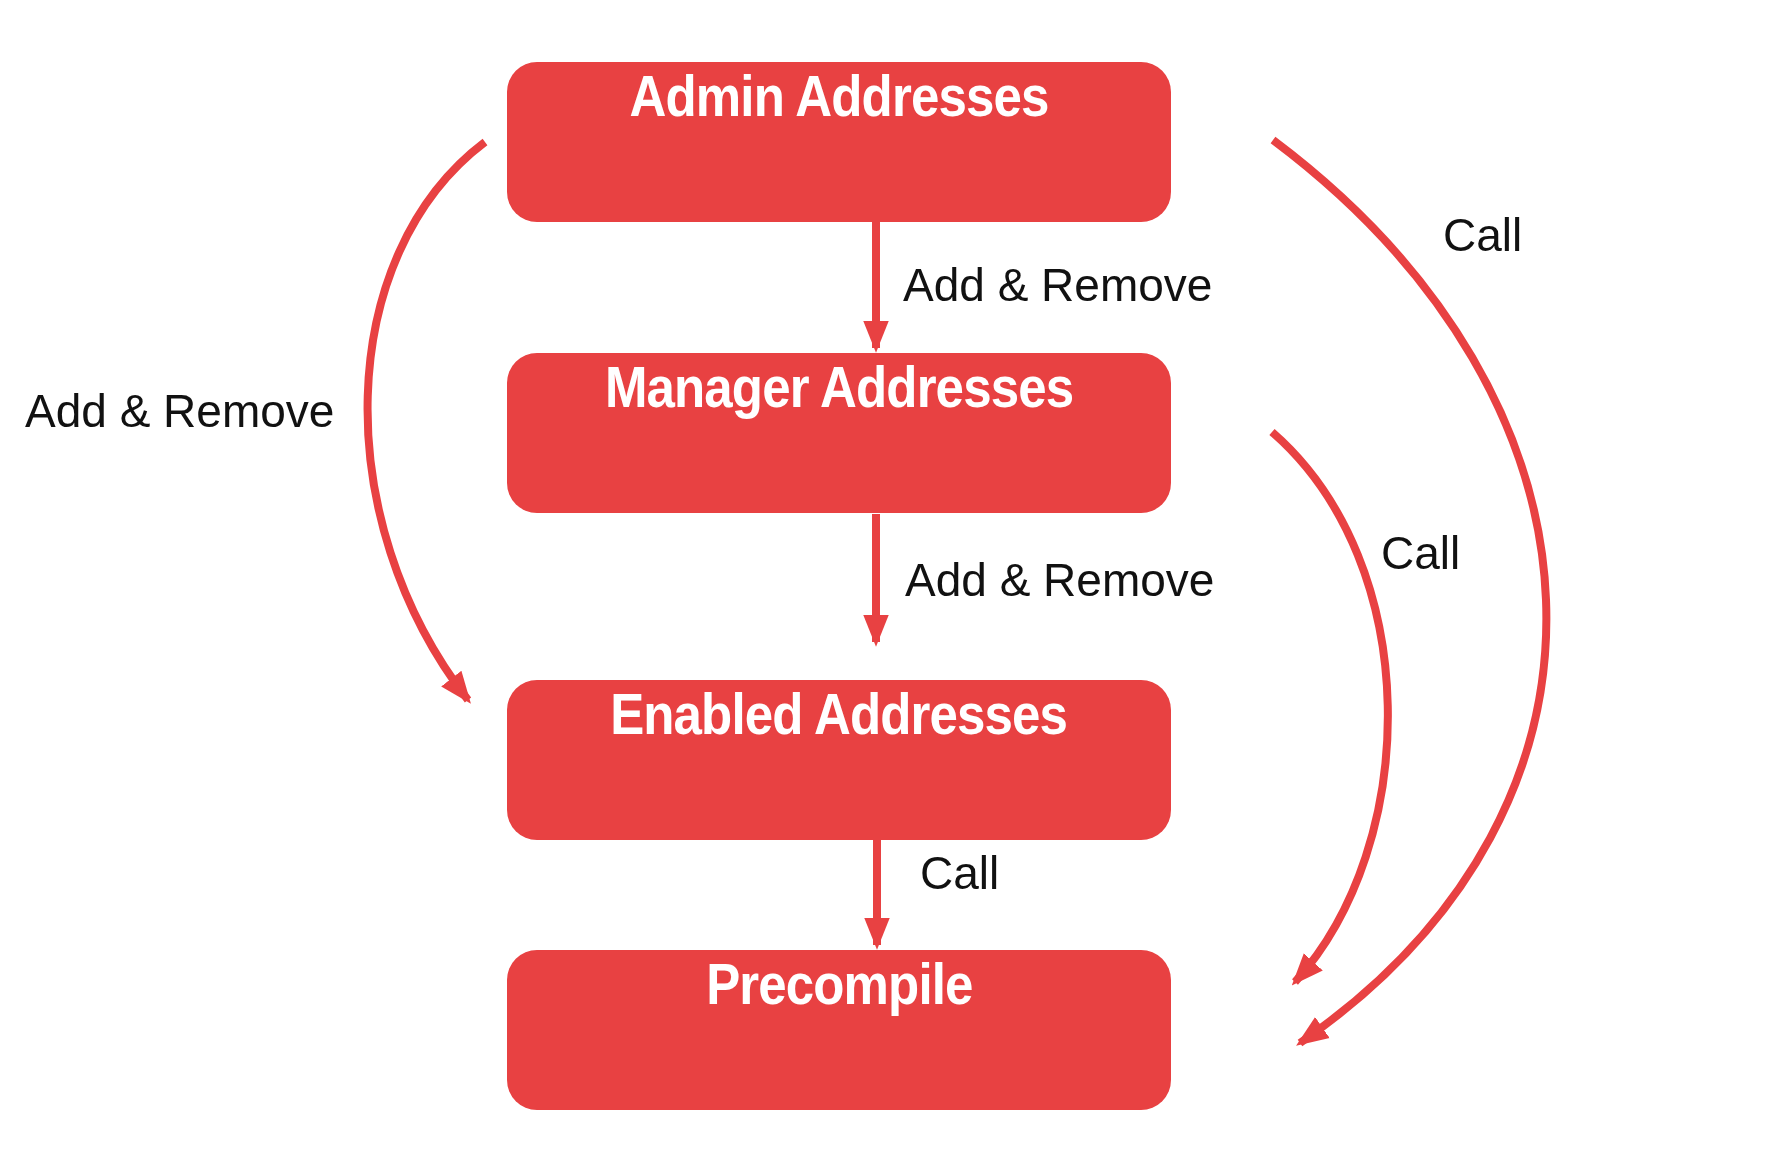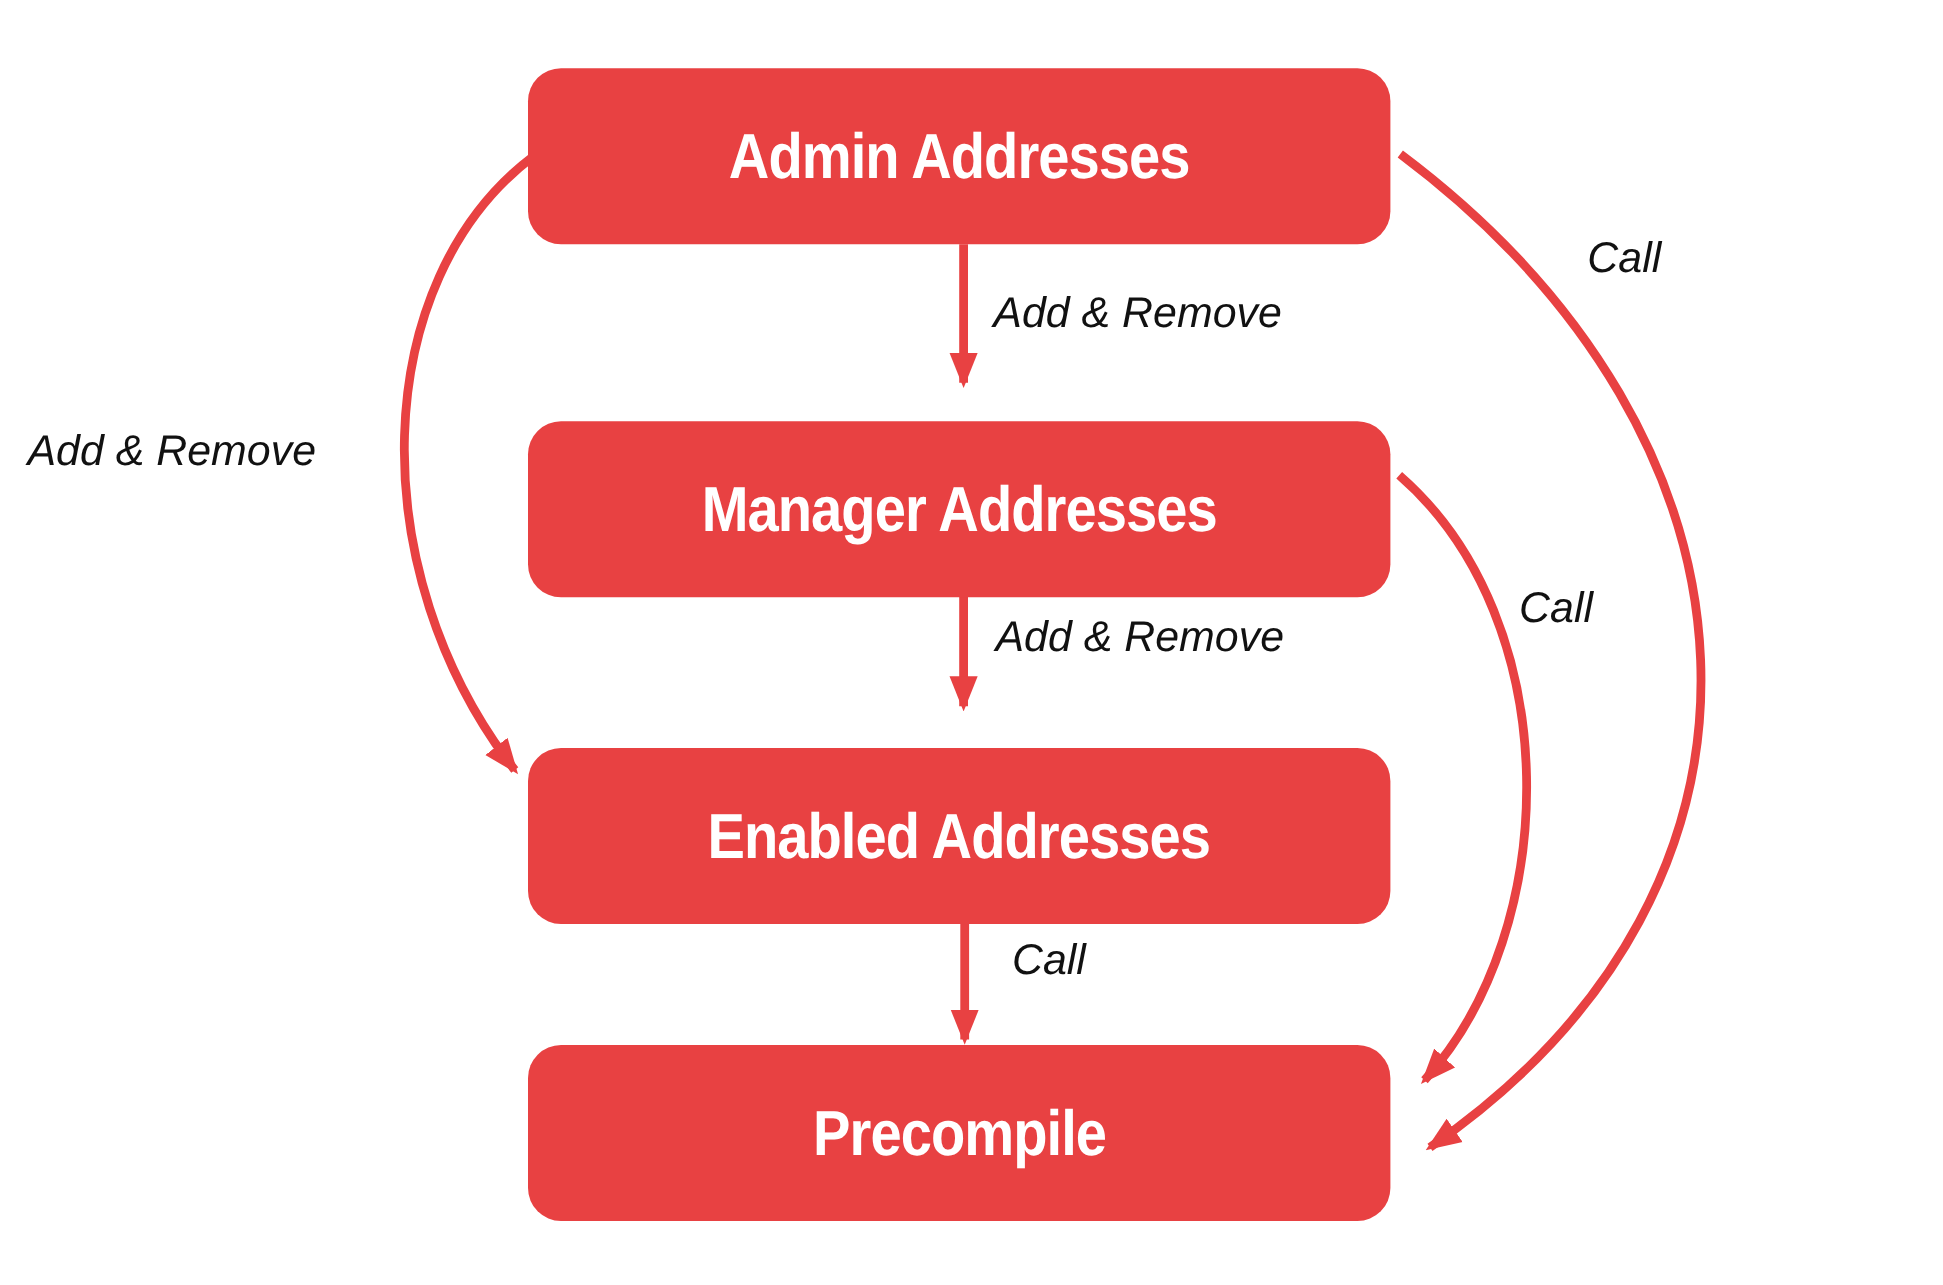--- a/index.html
+++ b/index.html
@@ -24,49 +24,48 @@
   .edges path.edge {
     fill: none;
     stroke: var(--accent, #e84142);
     stroke-width: 8;
   }
   .arrowhead {
     fill: var(--accent, #e84142);
   }
   .node {
     position: absolute;
-    left: 480px;
-    width: 784px;
+    left: 507px;
+    width: 664px;
     height: 160px;
     background: var(--accent, #e84142);
     border-radius: 30px;
     display: flex;
-    align-items: center;
+    align-items: flex-start;
     justify-content: center;
   }
   .node .label {
     color: var(--nodetext, #ffffff);
     font-size: 58px;
     font-weight: bold;
     letter-spacing: -1px;
     display: inline-block;
     transform: scaleX(0.88);
     white-space: nowrap;
   }
   .node-admin      { top: 62px; }
-  .node-manager    { top: 353px; margin-top: 30px; }
+  .node-manager    { top: 353px; }
   .node-enabled    { top: 647px; margin-top: 33px; }
   .node-precompile { top: 950px; }
   .edge-label {
     position: absolute;
     color: var(--text, #111111);
-    font-size: 39px;
+    font-size: 46px;
     line-height: 46px;
     white-space: nowrap;
-    font-style: italic;
   }
   .lbl-add-remove-1    { left: 903px;  top: 262px; }
   .lbl-add-remove-2    { left: 905px;  top: 557px; }
   .lbl-call-mid        { left: 920px;  top: 850px; }
   .lbl-add-remove-left { left: 25px;   top: 388px; }
   .lbl-call-outer      { left: 1443px; top: 212px; }
   .lbl-call-inner      { left: 1381px; top: 530px; }
 </style>
 </head>
 <body>

